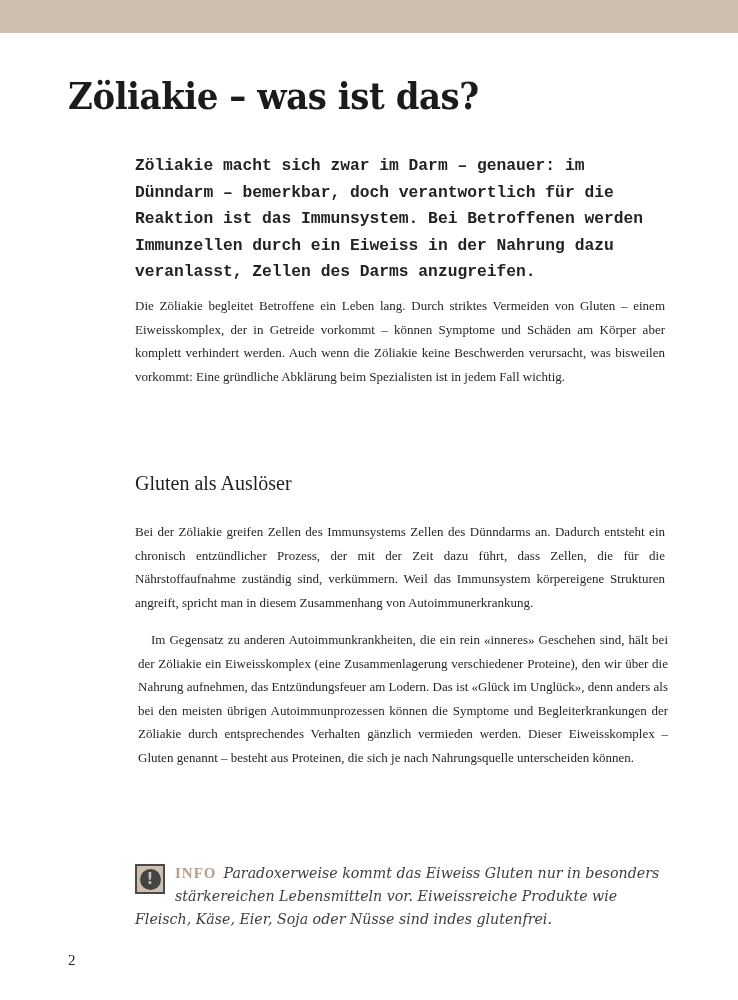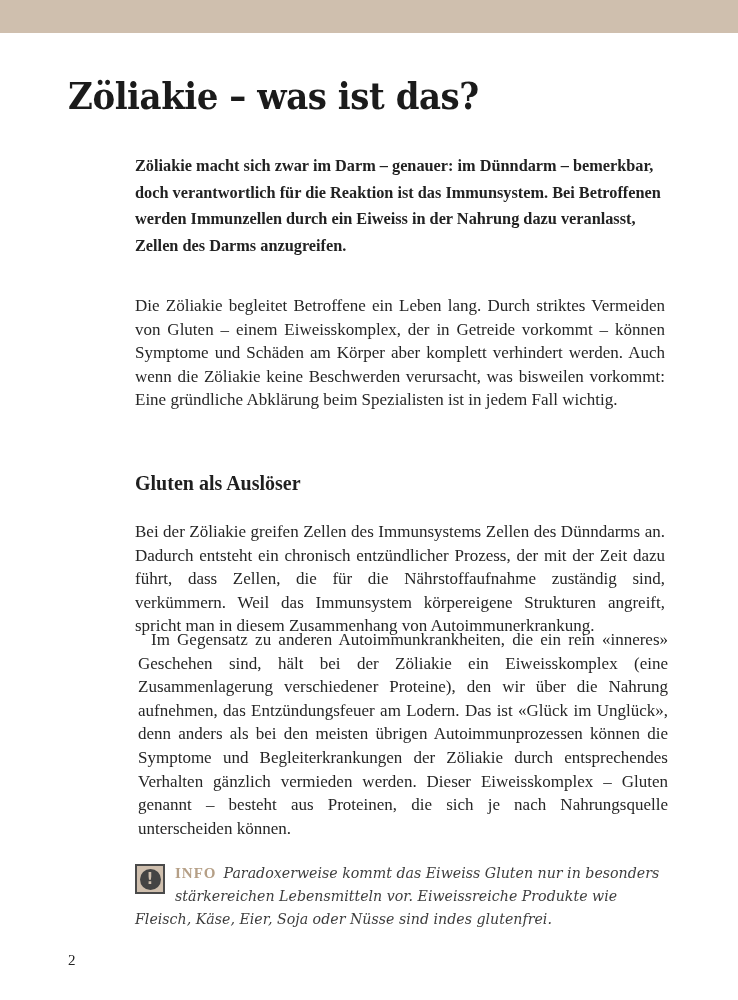--- a/index.html
+++ b/index.html
@@ -1,22 +1,22 @@
 <!DOCTYPE html>
 <html><head>
   <meta charset="utf-8">
   <style>
     html, body { margin: 0; padding: 0; background: #ffffff; }
     body { width: 738px; height: 1000px; position: relative; overflow: hidden; color: #1e1e1e; }
     .top-band { position: absolute; left: 0; top: 0; width: 738px; height: 33px; background: #cfbfae; }
     .title { position: absolute; left: 68px; top: 74px; margin: 0; font-family: "DejaVu Serif", serif; font-weight: bold; font-size: 37px; letter-spacing: -0.5px; line-height: 1.2; color: #1b1b1b; transform: scaleX(0.92); transform-origin: left; }
-    .lead { position: absolute; left: 135px; top: 153px; width: 530px; margin: 0; font-family: Liberation Serif, serif; font-weight: bold; font-size: 16.3px; line-height: 26.5px; color: #222; }
-    .body-text { font-family: "Liberation Serif", serif; font-size: 17px; line-height: 23.6px; text-align: justify; color: #262626; margin: 0; }
+    .lead { position: absolute; left: 135px; top: 153px; width: 530px; margin: 0; font-family: Liberation Mono, monospace; font-weight: bold; font-size: 16.3px; line-height: 26.5px; color: #222; }
+    .body-text { font-family: "Liberation Serif", serif; font-size: 13px; line-height: 23.6px; text-align: justify; color: #262626; margin: 0; }
     .p1 { position: absolute; left: 135px; top: 294px; width: 530px; }
-    .h2 { position: absolute; left: 135px; top: 472px; margin: 0; font-family: "Liberation Serif", serif; font-weight: bold; font-size: 20px; color: #1f1f1f; }
+    .h2 { position: absolute; left: 135px; top: 472px; margin: 0; font-family: "Liberation Serif", serif; font-weight: normal; font-size: 20px; color: #1f1f1f; }
     .p2 { position: absolute; left: 135px; top: 520px; width: 530px; font-family: Liberation Serif, serif; }
     .p3 { position: absolute; left: 138px; top: 628px; width: 530px; text-indent: 13px; }
     .info { position: absolute; left: 135px; top: 862px; width: 530px; font-family: "DejaVu Serif", serif; font-style: italic; font-size: 14.2px; line-height: 23px; color: #3d3d3d; }
     .info-icon { float: left; width: 30px; height: 30px; margin: 2px 10px 0 0; background: #cfbfae; border: 2px solid #4a4a4a; box-sizing: border-box; display: flex; align-items: center; justify-content: center; }
     .info-icon .disc { width: 21px; height: 21px; border-radius: 50%; background: #444; color: #cfbfae; font-family: "DejaVu Sans", sans-serif; font-weight: bold; font-size: 15px; line-height: 21px; text-align: center; font-style: normal; }
     .info-label { font-style: normal; font-weight: bold; color: #b59f86; letter-spacing: 1px; font-family: "Liberation Serif", serif; font-size: 15px; margin-right: 7px; }
     .page-number { position: absolute; left: 68px; top: 952px; font-family: "Liberation Serif", serif; font-size: 15px; color: #222; }
   </style>
 </head>
 <body>

